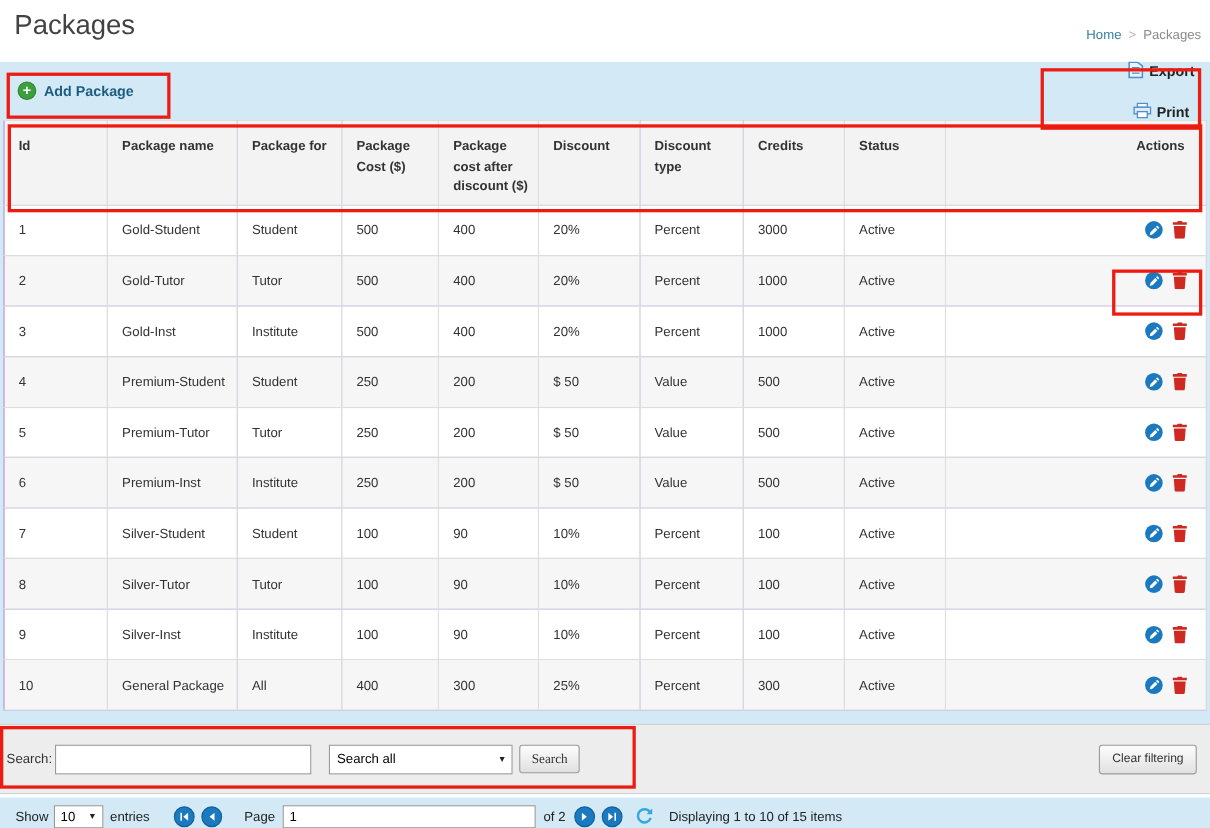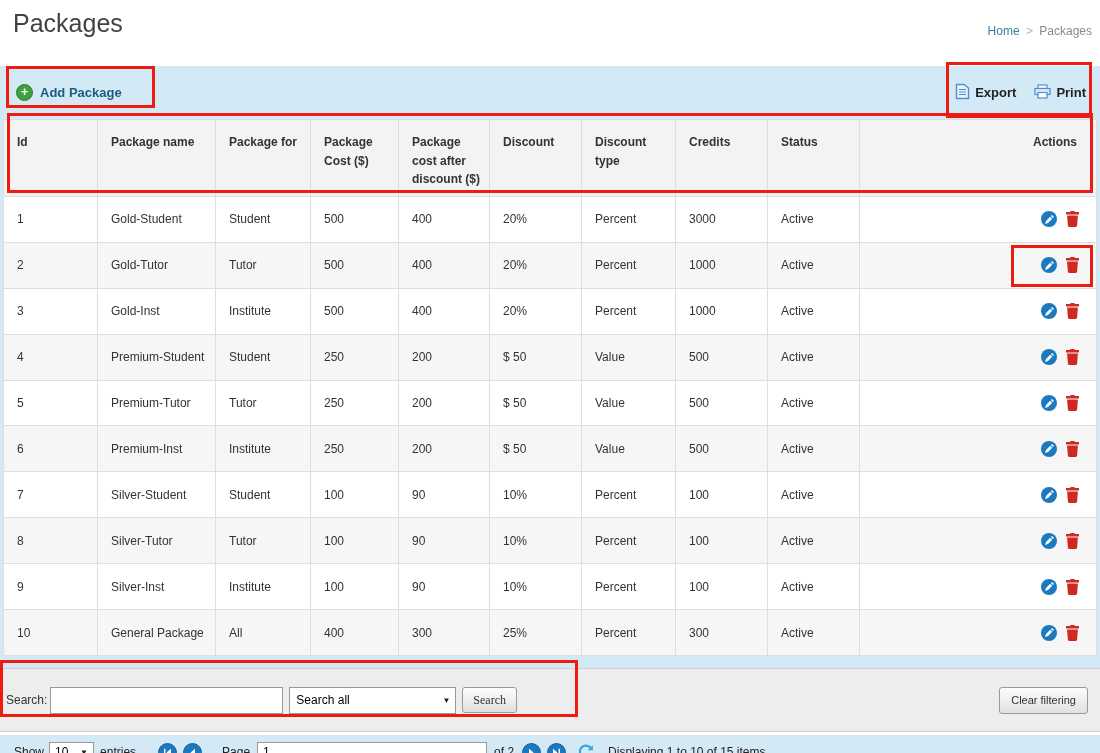--- a/index.html
+++ b/index.html
@@ -6,36 +6,36 @@
   html, body { width: 1100px; height: 753px; }
   body {
     position: relative;
     overflow: hidden;
     background: #fff;
     font-family: "Liberation Sans", sans-serif;
     color: #333;
   }
 
   
-  .topbar { position: relative; height: 66px; background: #fff; }
+  .topbar { position: relative; height: 56px; background: #fff; }
   .page-title { position: absolute; left: 13px; top: 9px; font-size: 25px; color: #424242; font-weight: 400; }
   .breadcrumb { position: absolute; right: 8px; top: 24px; font-size: 12px; margin-left: 46px; }
   .crumb-link { color: #35819e; cursor: pointer; }
   .crumb-sep { color: #b5b5b5; margin: 0 3px; }
   .crumb-cur { color: #8a8a8a; }
 
   
   .panel { height: 691px; background: #d3eaf6; }
 
   .toolbar { height: 53px; display: flex; align-items: center; justify-content: space-between; padding: 0 14px 0 16px; }
   .addpkg { display: flex; align-items: center; gap: 7px; cursor: pointer; }
   .plus-icon { width: 17px; height: 17px; border-radius: 50%; background: #3da03d; border: 1px solid #2e7e2e;
                color: #fff; font-size: 13px; line-height: 14px; text-align: center; font-weight: 700; }
   .addpkg-label { color: #1c5c80; font-size: 13px; font-weight: 700; }
-  .tool-right { display: flex; align-items: center; gap: 18px; }
+  .tool-right { display: flex; align-items: center; gap: 18px; flex-direction: column; }
   .toolbtn { display: flex; align-items: center; gap: 5px; cursor: pointer; font-size: 13px; font-weight: 700; color: #222; }
 
   
   .table-wrap { height: 537px; padding: 0 3px; overflow: hidden; }
   table { width: 100%; height: 537px; border-collapse: collapse; table-layout: fixed; background: #6d28d9; }
   th, td { border: 1px solid #dedede; font-size: 12px; color: #333; }
   thead th { height: 77px; background: #f3f3f3; text-align: left; vertical-align: top;
              padding: 13px 8px 0 13px; font-weight: 700; line-height: 1.55; cursor: pointer; }
   th.actions-col { text-align: right; padding-right: 19px; }
   tbody td { padding: 0 8px 0 13px; background: #fff; }
@@ -46,21 +46,21 @@
   .trash-icon { display: inline-flex; vertical-align: middle; cursor: pointer; }
 
   .gap-strip { height: 12px; }
 
   
   .search-strip { height: 64px; background: #ededed; border-top: 1px solid #cfcfcf; border-bottom: 1px solid #cfcfcf;
                   display: flex; align-items: center; padding: 0 12px 0 6px; }
   .search-label { font-size: 12px; color: #333; }
   .search-input { width: 233px; height: 27px; border: 1px solid #999; background: #fff; margin-left: 3px;
                   padding: 0 6px; font-size: 12px; font-family: inherit; }
-  .selwrap { position: relative; display: inline-block; margin-left: 6px; }
+  .selwrap { position: relative; display: inline-block; margin-left: 16px; }
   .selwrap select { appearance: none; -webkit-appearance: none; -moz-appearance: none; border: 1px solid #999;
                     background: #fff; font-size: 12px; font-family: inherit; border-radius: 0; }
   .filter-select { width: 167px; height: 27px; padding: 0 20px 0 6px; }
   .sel-arrow { position: absolute; right: 6px; top: 50%; transform: translateY(-50%); font-size: 8px;
                color: #222; pointer-events: none; }
   .btn { font-family: inherit; font-size: 12px; color: #333; background: linear-gradient(#fdfdfd, #e0e0e0);
          border: 1px solid #9a9a9a; border-radius: 3px; cursor: pointer; }
   .search-btn { margin-left: 6px; height: 26px; padding: 0 10px; font-family: Liberation Serif, serif; }
   .clear-btn { margin-left: auto; height: 27px; padding: 0 11px; font-size: 11px; text-align: center; }
 

